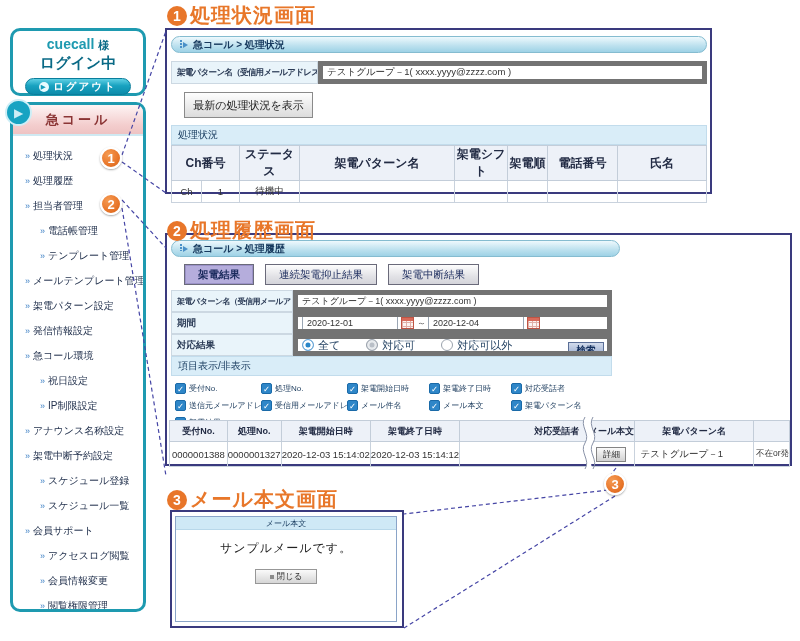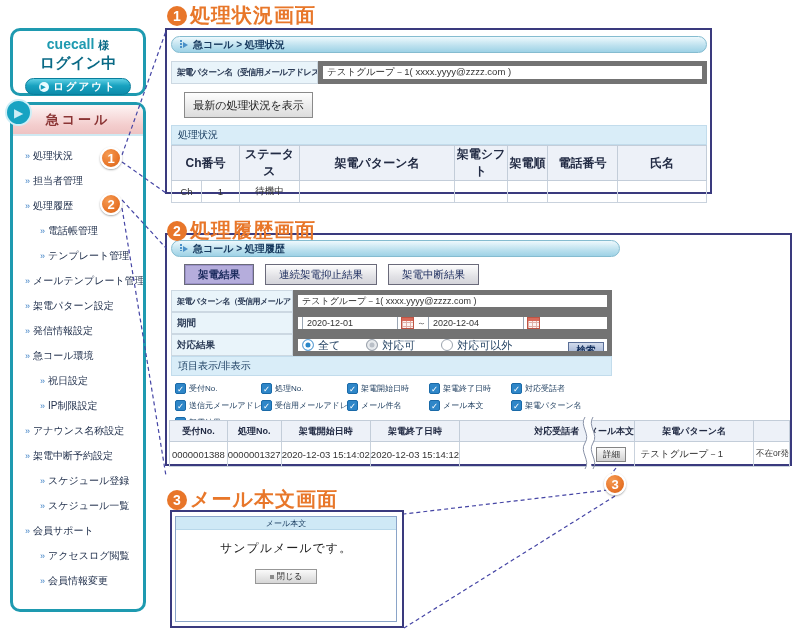--- a/index.html
+++ b/index.html
@@ -178,26 +178,26 @@
 
 <div class="menu-box">
   <div class="menu-header">急コール</div>
   <ul class="menu-list">
     <li>
         <span class="bullet"></span>
         <span>処理状況</span>
       </li>
     <li>
         <span class="bullet"></span>
+        <span>処理履歴</span>
+      </li>
+    <li>
+        <span class="bullet"></span>
         <span>担当者管理</span>
       </li>
-    <li>
-        <span class="bullet"></span>
-        <span>処理履歴</span>
-      </li>
     <li class="sub">
         <span class="bullet"></span>
         <span>電話帳管理</span>
       </li>
     <li class="sub">
         <span class="bullet"></span>
         <span>テンプレート管理</span>
       </li>
     <li>
         <span class="bullet"></span>
@@ -243,20 +243,24 @@
         <span class="bullet"></span>
         <span>会員サポート</span>
       </li>
     <li class="sub">
         <span class="bullet"></span>
         <span>アクセスログ閲覧</span>
       </li>
     <li class="sub">
         <span class="bullet"></span>
         <span>会員情報変更</span>
+      </li>
+    <li class="sub">
+        <span class="bullet"></span>
+        <span>閲覧権限管理</span>
       </li>
   </ul>
 </div>
 
 <div class="num-badge" style="left:100px; top:147px;">1</div>
 <div class="num-badge" style="left:100px; top:193px;">2</div>
 <div class="num-badge" style="left:604px; top:473px;">3</div>
 
 <div class="panel-title" style="left:167px; top:2px;">
   <span class="t-badge">1</span>

